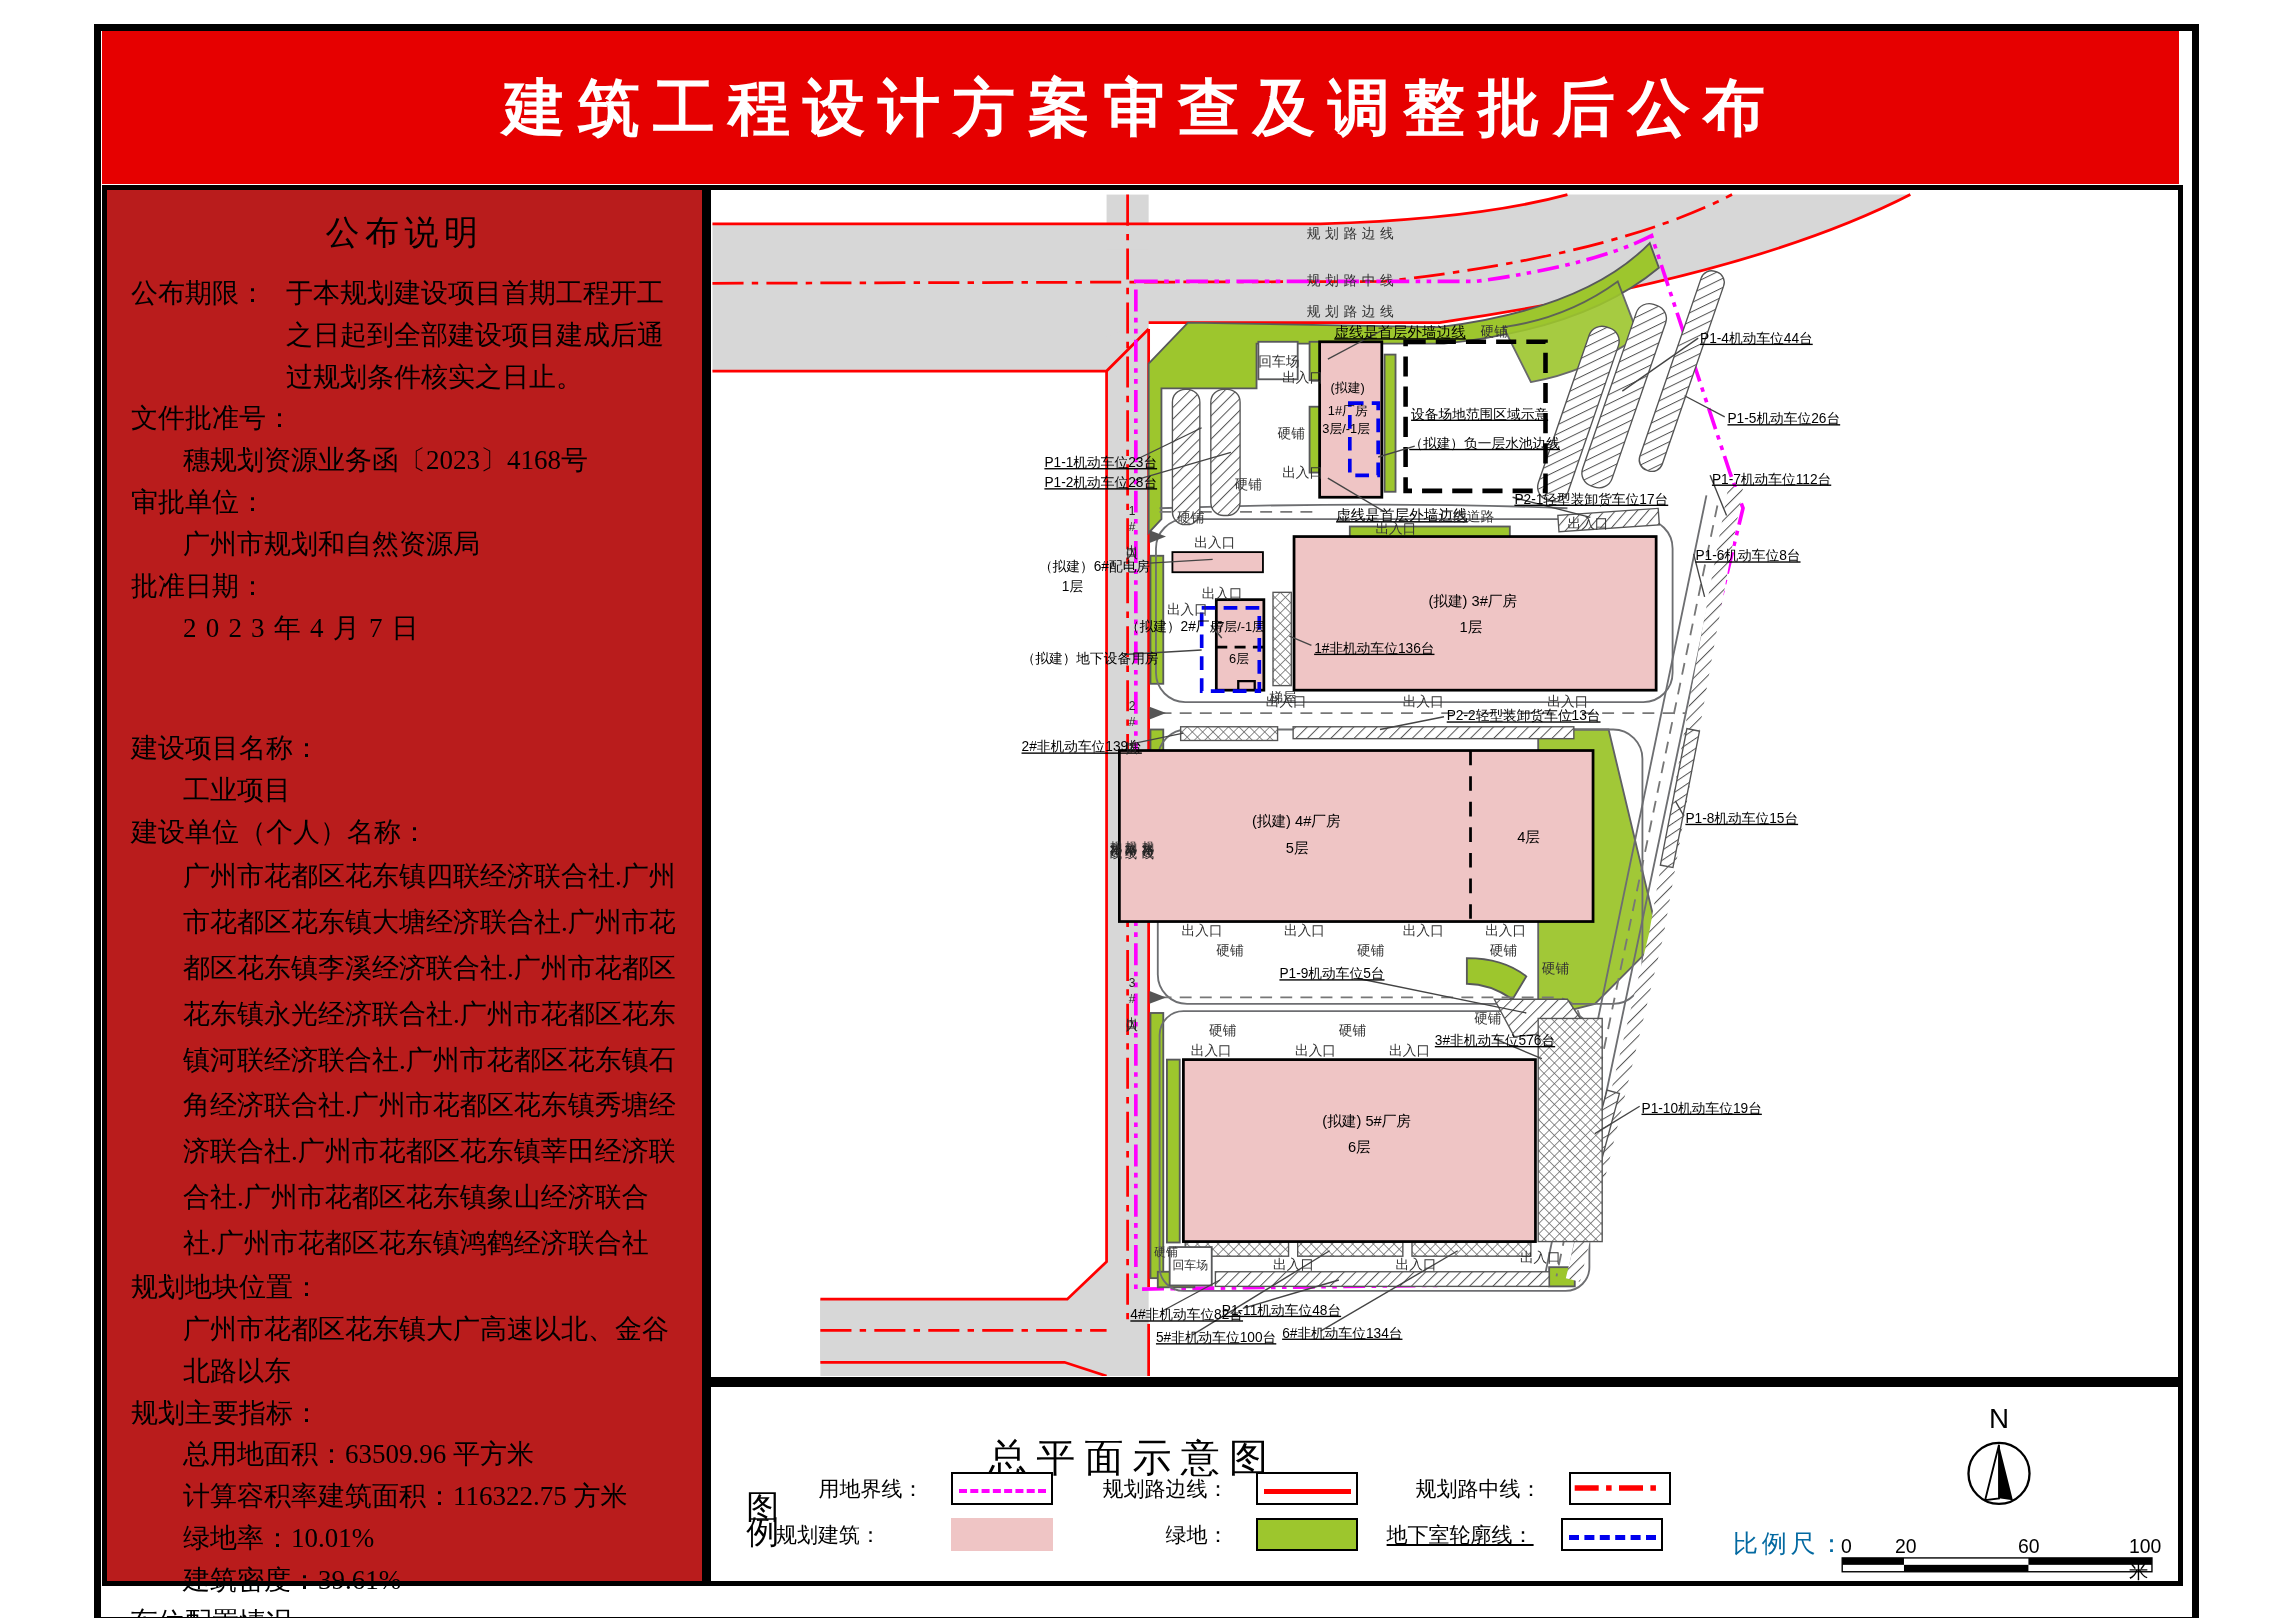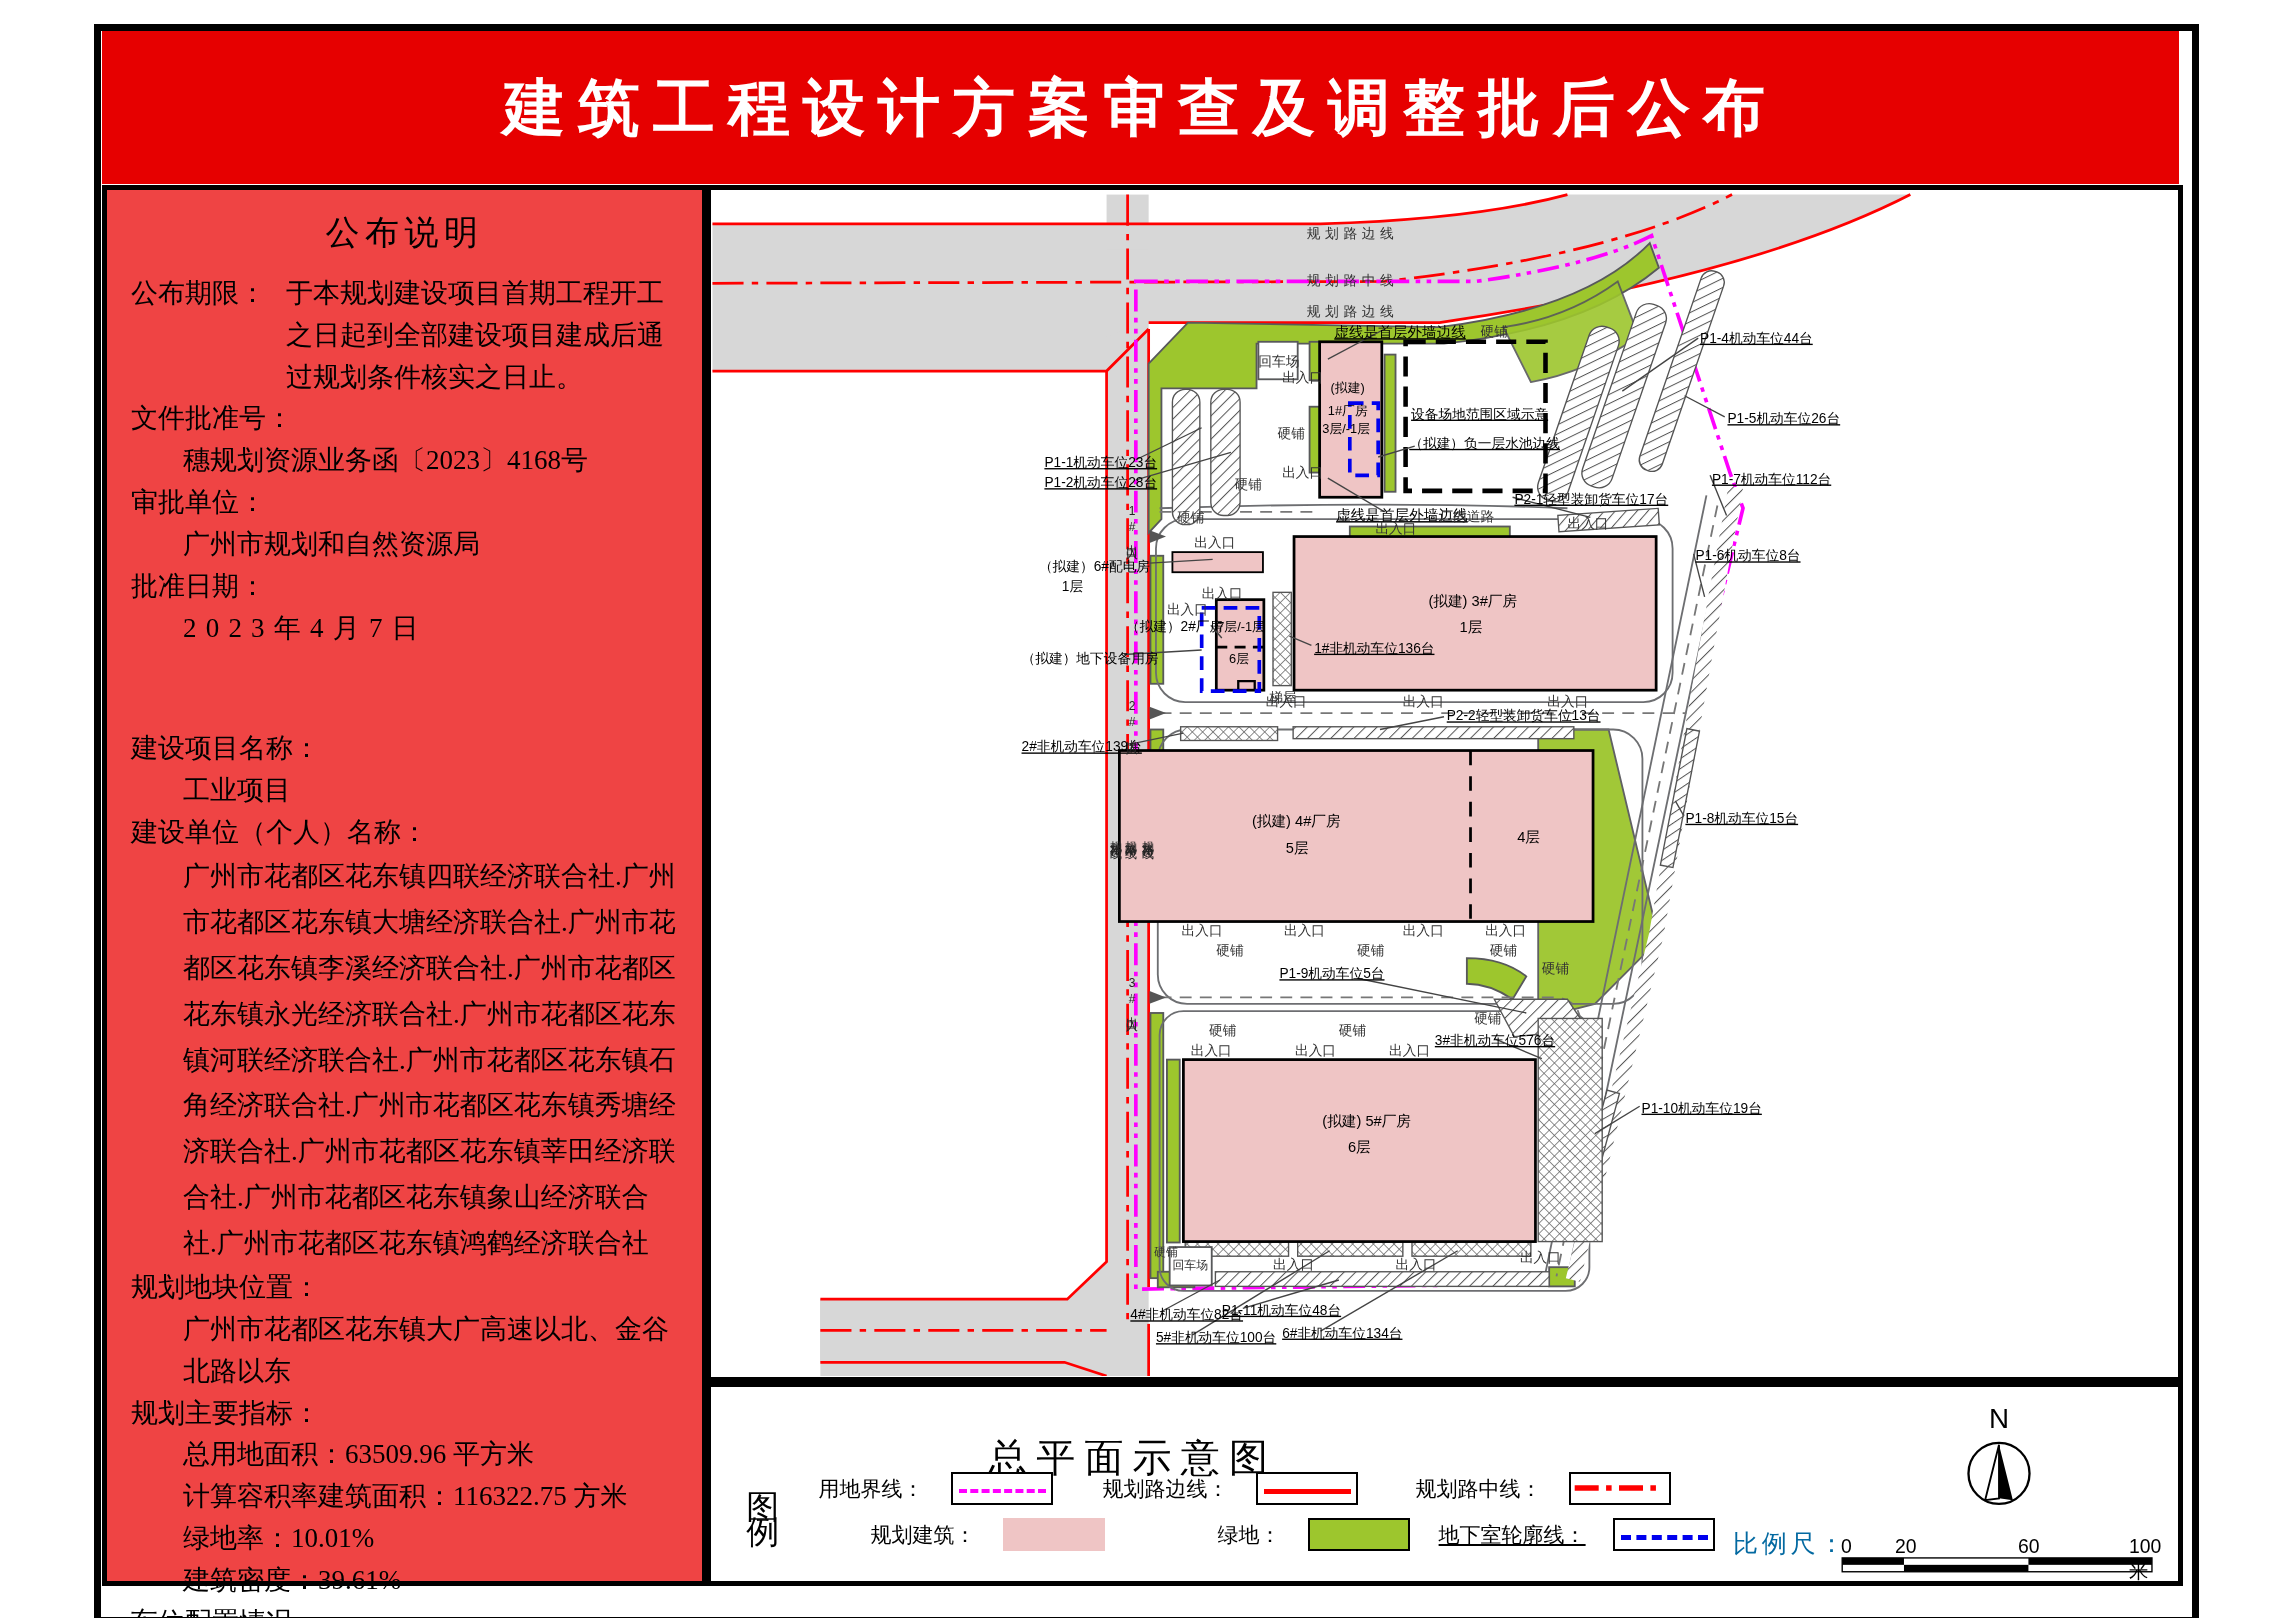--- a/index.html
+++ b/index.html
@@ -3,21 +3,21 @@
 <meta charset="utf-8">
 <style>
   html,body{margin:0;padding:0;background:#fff;}
   .page{position:relative;width:2289px;height:1619px;background:#fff;overflow:hidden;
         font-family:"Liberation Sans",sans-serif;}
   .frame{position:absolute;left:94px;top:24px;width:2091px;height:1586px;border:7.4px solid #000;}
   .banner{position:absolute;left:102px;top:31px;width:2077px;height:153px;background:#e60000;
           display:flex;align-items:center;justify-content:center;}
   .banner span{color:#fff;font-size:62px;font-weight:bold;letter-spacing:13px;white-space:nowrap;}
   
-  .panel{position:absolute;left:102px;top:185px;width:605px;height:1401px;background:#ef4444;
+  .panel{position:absolute;left:102px;top:185px;width:605px;height:1401px;background:#b91c1c;
          border:5.5px solid #000;box-sizing:border-box;padding:16.6px 24px 9.2px 24px;
          font-family:"Liberation Serif","DejaVu Serif",serif;color:#000;}
   .panel h2{margin:3.7px 0 16.6px 0;text-align:center;font-size:34px;font-weight:normal;letter-spacing:5.5px;}
   .row{display:flex;font-size:27px;line-height:1.55;}
   .row .lbl{flex:0 0 155px;}
   .row .val{flex:1;}
   .p-lbl{font-size:27px;line-height:1.55;margin:0;}
   .p-val{font-size:27px;line-height:1.55;margin:0 0 0 52px;}
   .p-val.tight{line-height:1.7;}
   .date{letter-spacing:9.2px;}
@@ -366,21 +366,21 @@
         <span class="t">规划路中线：</span>
         <span class="sw">
           <svg width="96" height="28" style="position:absolute;left:0;top:0;" viewBox="0 0 104 30">
             <line x1="4" y1="15" x2="100" y2="15" stroke="#ff0000" stroke-width="6" stroke-dasharray="26 8 6 8"></line>
           </svg>
         </span>
       </div>
     </div>
 
     <div class="lg-row" style="top:131px;">
-      <div class="lg-item" style="width:329px;justify-content:flex-end;">
+      <div class="lg-item" style="width:277px;justify-content:space-between;">
         <span class="t">规划建筑：</span>
         <span class="sw noborder" style="background:#efc5c5;"></span>
       </div>
       <div class="lg-item" style="width:305px;justify-content:flex-end;">
         <span class="t">绿地：</span>
         <span class="sw" style="background:#9dc62d;"></span>
       </div>
       <div class="lg-item" style="width:305px;justify-content:flex-end;text-decoration:underline;">
         <span class="t">地下室轮廓线：</span>
         <span class="sw">

